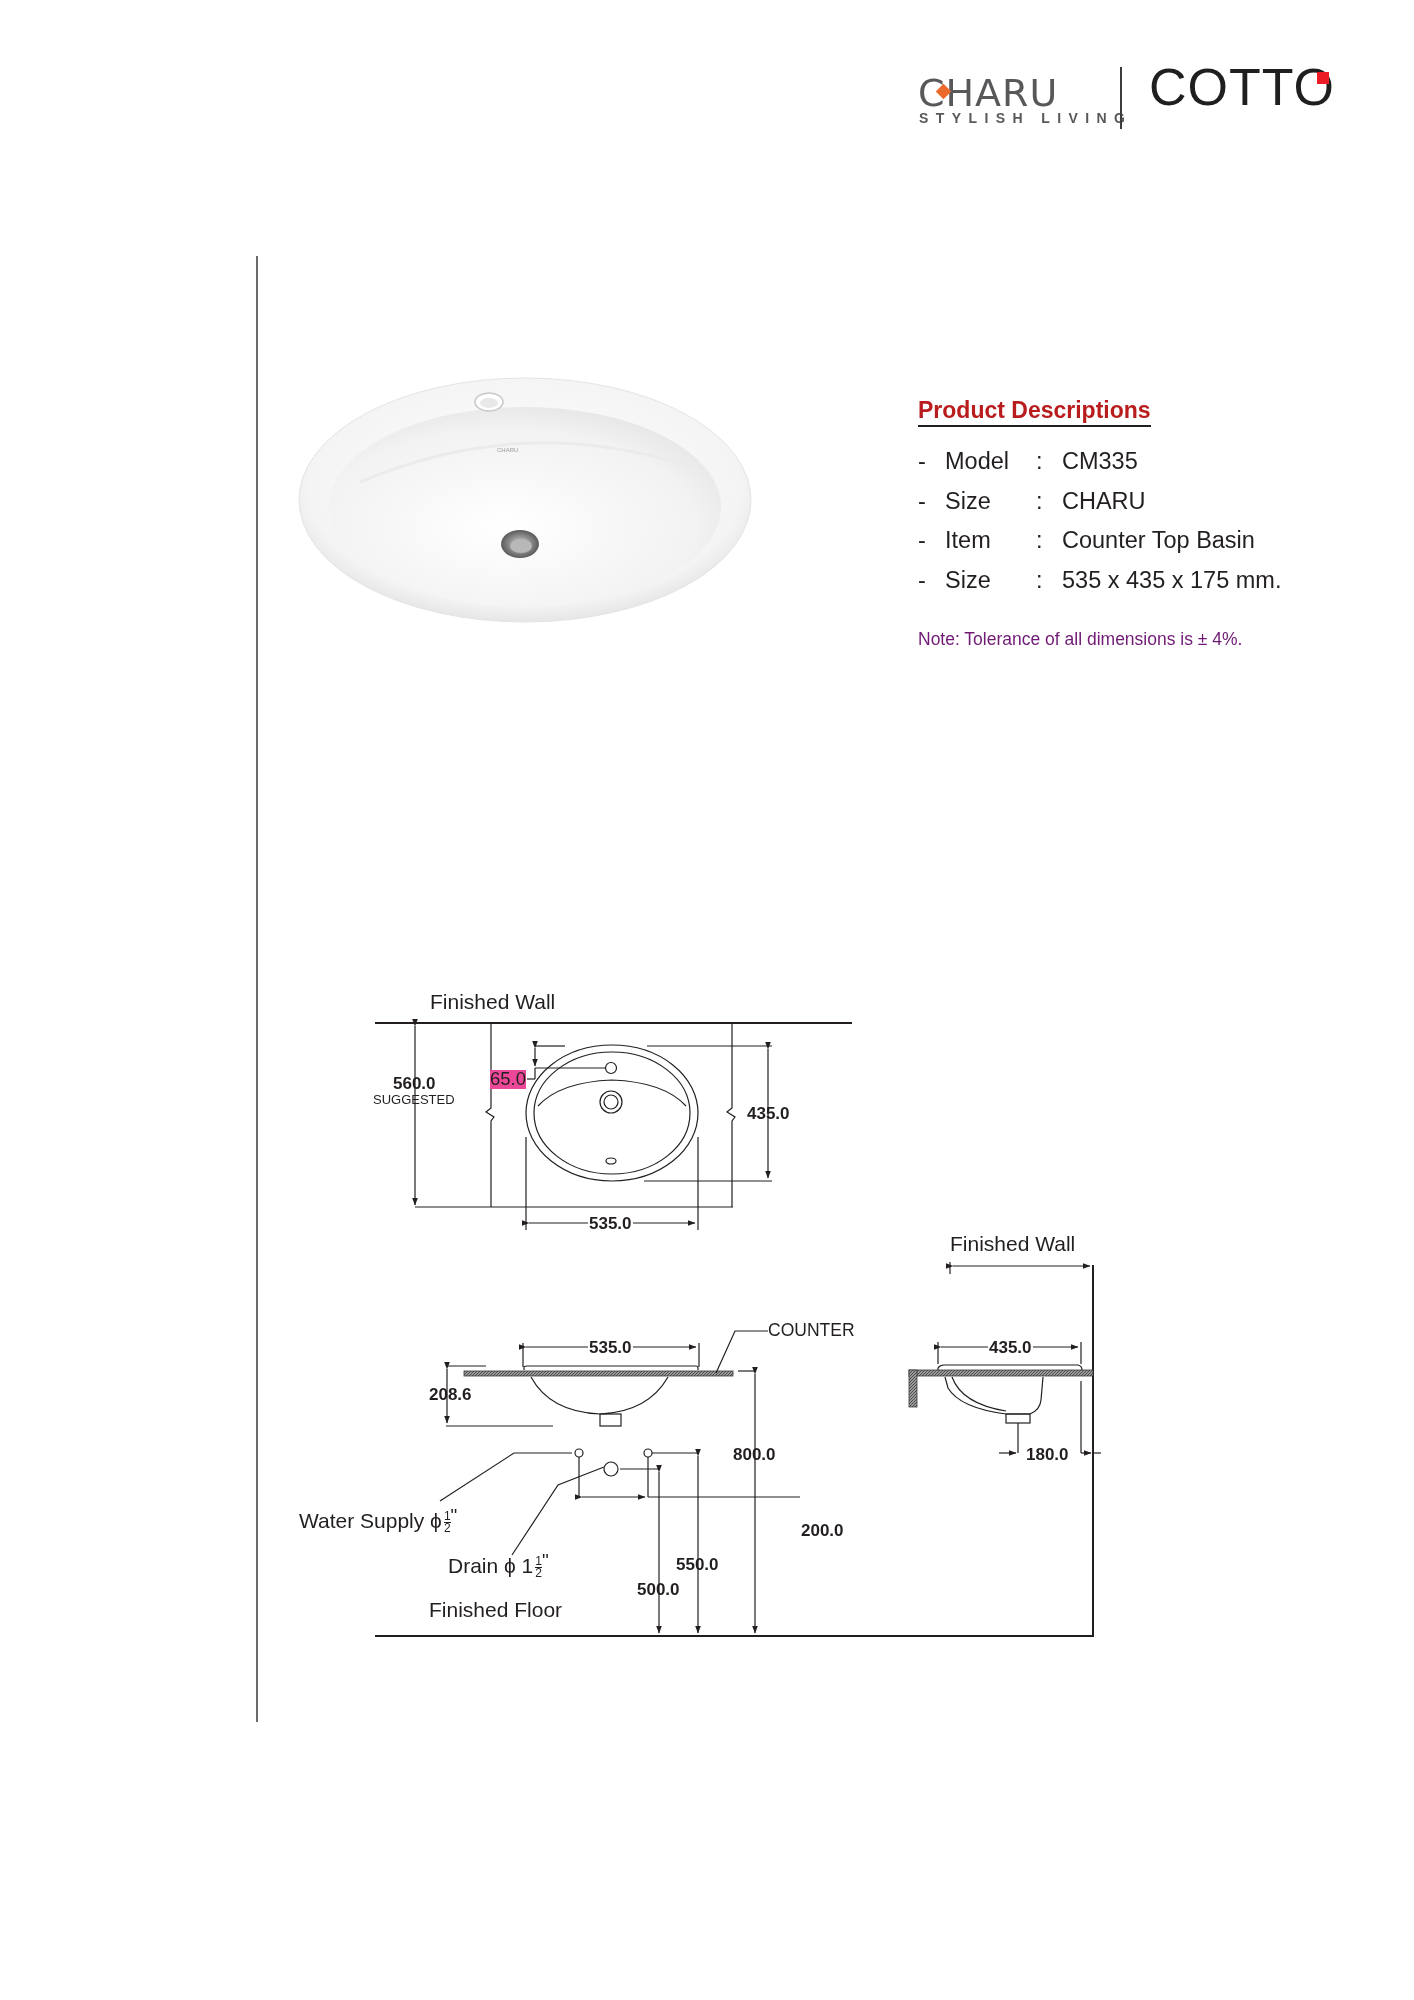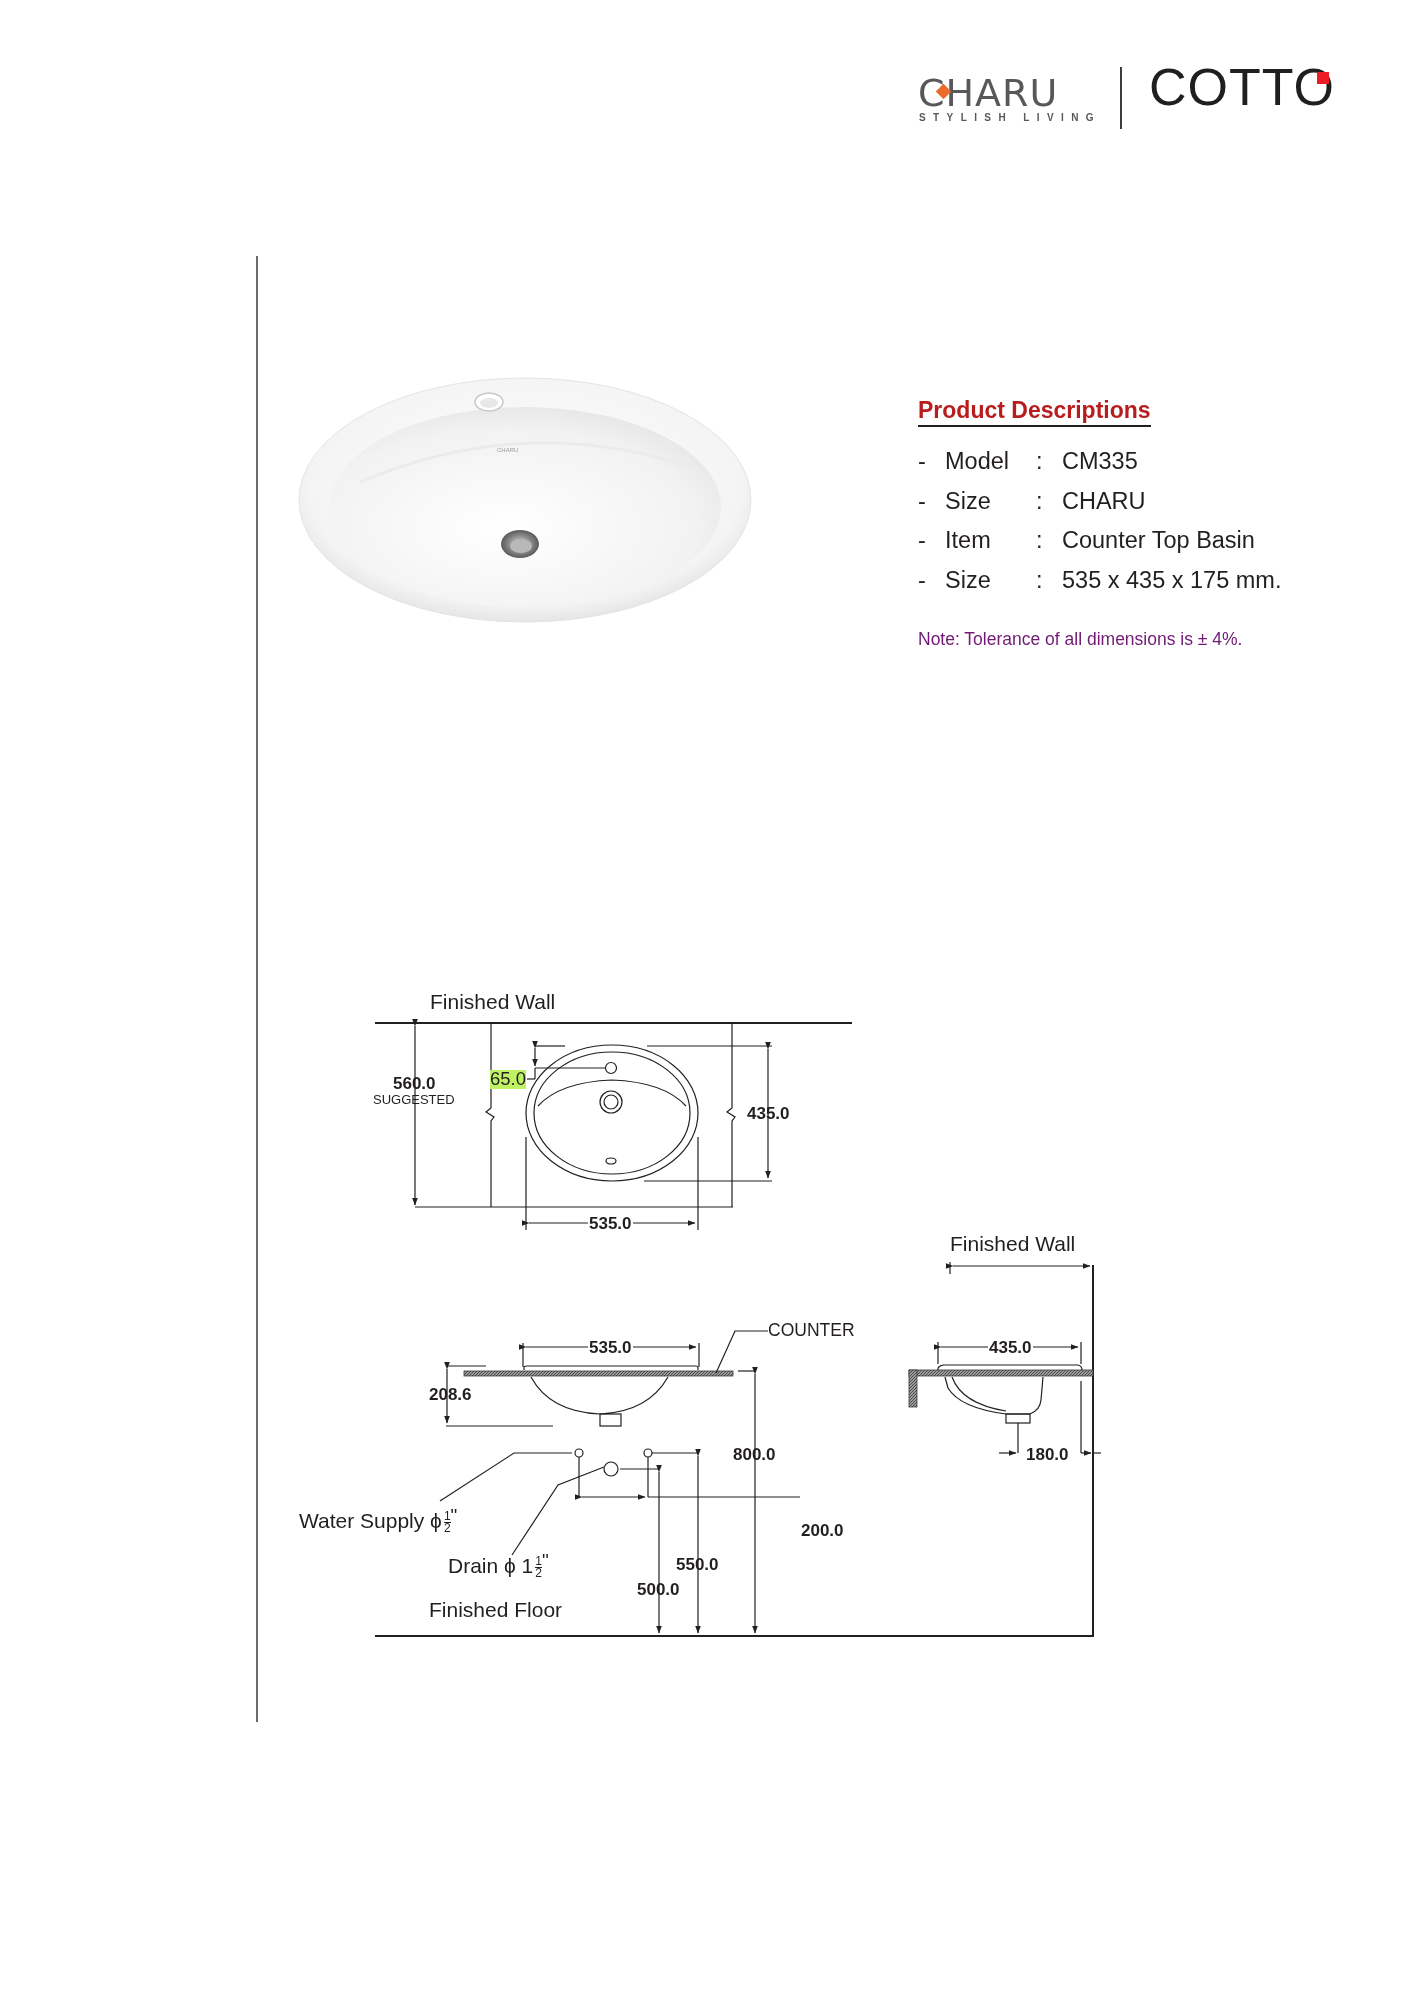--- a/index.html
+++ b/index.html
@@ -3,21 +3,21 @@
 <meta charset="utf-8">
 <style>
   html, body { margin: 0; padding: 0; background: #ffffff; }
   body { width: 1414px; height: 2000px; position: relative; overflow: hidden;
          font-family: "Liberation Sans", sans-serif; color: #231f20; }
   .abs { position: absolute; }
 
   
   .charu-word { position: absolute; left: 918px; top: 74px; font-family: "DejaVu Sans", sans-serif;
     font-size: 38px; letter-spacing: 1px; color: #58585a; font-weight: 400; line-height: 38px; }
-  .charu-tag { position: absolute; left: 919px; top: 112px; font-size: 10px; letter-spacing: 7.4px;
+  .charu-tag { position: absolute; left: 919px; top: 112px; font-size: 14px; letter-spacing: 7.4px;
     color: #58585a; font-weight: 700; line-height: 12px; }
   .charu-diamond { position: absolute; left: 938px; top: 86px; width: 11px; height: 11px; background: #ec6a2c;
     transform: rotate(45deg); }
   .logo-divider { position: absolute; left: 1120px; top: 67px; width: 2px; height: 62px; background: #3c3c3c; }
   .cotto-word { position: absolute; left: 1149px; top: 61px; font-size: 52px; letter-spacing: 1px;
     color: #1f1f1f; line-height: 52px; font-weight: 400; }
   .cotto-square { position: absolute; left: 1317px; top: 72px; width: 12px; height: 12px; background: #ec1c24; }
 
   .margin-rule { position: absolute; left: 256px; top: 256px; width: 2px; height: 1466px; background: #6b6b6b; }
 
@@ -222,21 +222,21 @@
       <line x1="1081" y1="1381" x2="1081" y2="1453"></line>
       <line x1="1081" y1="1453" x2="1091" y2="1453" marker-end="url(#arr)"></line>
       <line x1="1093" y1="1453" x2="1101" y2="1453"></line>
     </g>
   </g>
 </svg>
 
 <div class="lbl lbl-reg abs" style="left:430px; top:991px;">Finished Wall</div>
 <div class="lbl lbl-dim abs" style="left:392px; top:1075px; background:transparent;">560.0</div>
 <div class="lbl lbl-small abs" style="left:373px; top:1093px;">SUGGESTED</div>
-<div class="lbl lbl-thin abs" style="left:490px; top:1070px; background:#bef264;">65.0</div>
+<div class="lbl lbl-thin abs" style="left:490px; top:1070px; background:#ec4899;">65.0</div>
 <div class="lbl lbl-dim abs" style="left:746px; top:1105px; background:transparent;">435.0</div>
 <div class="lbl lbl-dim abs" style="left:588px; top:1215px;">535.0</div>
 
 <div class="lbl lbl-dim abs" style="left:588px; top:1339px;">535.0</div>
 <div class="lbl lbl-thin abs" style="left:768px; top:1322px; font-size:17.5px;">COUNTER</div>
 <div class="lbl lbl-dim abs" style="left:428px; top:1386px; background:transparent;">208.6</div>
 <div class="lbl lbl-dim abs" style="left:732px; top:1446px; background:transparent;">800.0</div>
 <div class="lbl lbl-dim abs" style="left:800px; top:1522px;">200.0</div>
 <div class="lbl lbl-dim abs" style="left:675px; top:1556px; background:transparent;">550.0</div>
 <div class="lbl lbl-dim abs" style="left:636px; top:1581px; background:transparent;">500.0</div>

